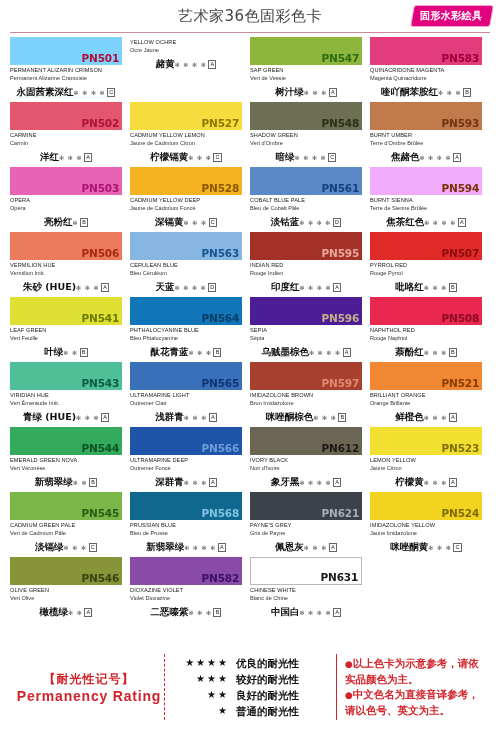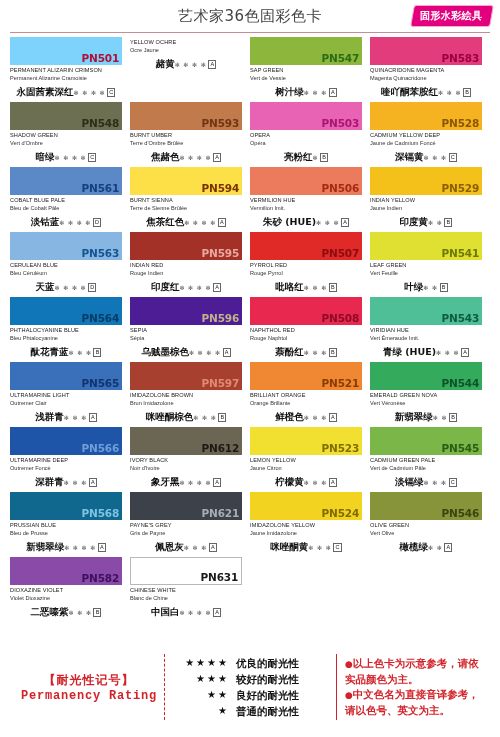--- a/index.html
+++ b/index.html
@@ -147,24 +147,24 @@
     color: #d2232a;
   }
   .perm-title {
     font-size: 12px;
     font-weight: bold;
     font-family: "DejaVu Sans", sans-serif;
     letter-spacing: 1px;
     line-height: 18px;
   }
   .perm-sub {
-    font-size: 12px;
+    font-size: 14px;
     font-weight: bold;
     letter-spacing: 0.8px;
-    font-family: Liberation Mono, monospace;
+    font-family: Liberation Sans, sans-serif;
     color: #d2232a;
   }
   .divider-dashed {
     width: 0;
     height: 66px;
     border-left: 1.5px dashed #d2232a;
     margin: 0 10px 0 0;
   }
   .divider-solid {
     width: 0;
@@ -277,20 +277,52 @@
           <div class="bottom-row">
             <div class="name-cn">喹吖酮苯胺红</div>
             <div class="rating">
               <span class="stars">✻ ✻ ✻</span>
               <span class="perm">B</span>
             </div>
           </div>
         </div>
       </div>
       <div class="cell">
+        <div class="chip" style="background:#e2566e">
+          <span class="chip-code" style="color:#b01038">PN502</span>
+        </div>
+        <div class="names">
+          <div class="name-en">CARMINE</div>
+          <div class="name-fr">Carmin</div>
+          <div class="bottom-row">
+            <div class="name-cn">洋红</div>
+            <div class="rating">
+              <span class="stars">✻ ✻ ✻</span>
+              <span class="perm">A</span>
+            </div>
+          </div>
+        </div>
+      </div>
+      <div class="cell">
+        <div class="chip" style="background:#f7dc3e">
+          <span class="chip-code" style="color:#8a7a00">PN527</span>
+        </div>
+        <div class="names">
+          <div class="name-en">CADMIUM YELLOW LEMON</div>
+          <div class="name-fr">Jaune de Cadmium Citron</div>
+          <div class="bottom-row">
+            <div class="name-cn">柠檬镉黄</div>
+            <div class="rating">
+              <span class="stars">✻ ✻ ✻</span>
+              <span class="perm">C</span>
+            </div>
+          </div>
+        </div>
+      </div>
+      <div class="cell">
         <div class="chip" style="background:#6c6f52">
           <span class="chip-code" style="color:#2c2f18">PN548</span>
         </div>
         <div class="names">
           <div class="name-en">SHADOW GREEN</div>
           <div class="name-fr">Vert d'Ombre</div>
           <div class="bottom-row">
             <div class="name-cn">暗绿</div>
             <div class="rating">
               <span class="stars">✻ ✻ ✻ ✻</span>
@@ -357,21 +389,21 @@
           <div class="bottom-row">
             <div class="name-cn">淡钴蓝</div>
             <div class="rating">
               <span class="stars">✻ ✻ ✻ ✻</span>
               <span class="perm">D</span>
             </div>
           </div>
         </div>
       </div>
       <div class="cell">
-        <div class="chip" style="background:#fde047">
+        <div class="chip" style="background:#f0abfc">
           <span class="chip-code" style="color:#7a3000">PN594</span>
         </div>
         <div class="names">
           <div class="name-en">BURNT SIENNA</div>
           <div class="name-fr">Terre de Sienne Brûlée</div>
           <div class="bottom-row">
             <div class="name-cn">焦茶红色</div>
             <div class="rating">
               <span class="stars">✻ ✻ ✻ ✻</span>
               <span class="perm">A</span>
@@ -384,36 +416,20 @@
           <span class="chip-code" style="color:#a52a10">PN506</span>
         </div>
         <div class="names">
           <div class="name-en">VERMILION HUE</div>
           <div class="name-fr">Vermilion Imit.</div>
           <div class="bottom-row">
             <div class="name-cn">朱砂 (HUE)</div>
             <div class="rating">
               <span class="stars">✻ ✻ ✻</span>
               <span class="perm">A</span>
-            </div>
-          </div>
-        </div>
-      </div>
-      <div class="cell">
-        <div class="chip" style="background:#f3c11a">
-          <span class="chip-code" style="color:#8a5f00">PN529</span>
-        </div>
-        <div class="names">
-          <div class="name-en">INDIAN YELLOW</div>
-          <div class="name-fr">Jaune Indien</div>
-          <div class="bottom-row">
-            <div class="name-cn">印度黄</div>
-            <div class="rating">
-              <span class="stars">✻ ✻</span>
-              <span class="perm">B</span>
             </div>
           </div>
         </div>
       </div>
       <div class="cell">
         <div class="chip" style="background:#87b6e2">
           <span class="chip-code" style="color:#14548f">PN563</span>
         </div>
         <div class="names">
           <div class="name-en">CERULEAN BLUE</div>

